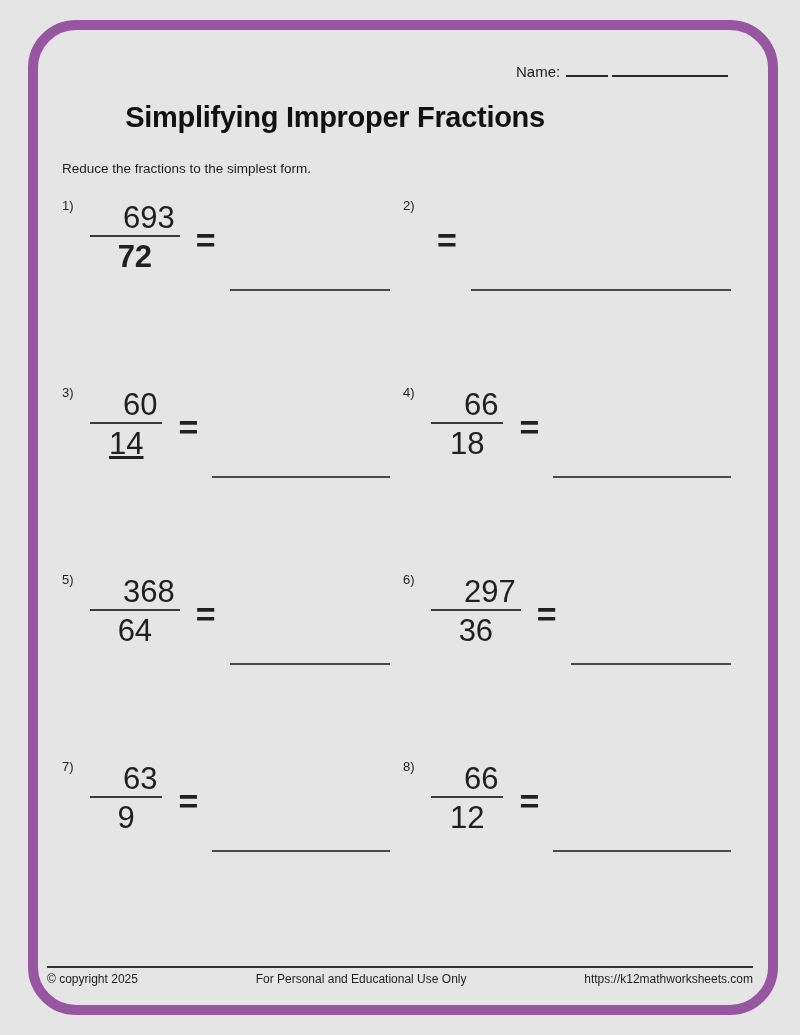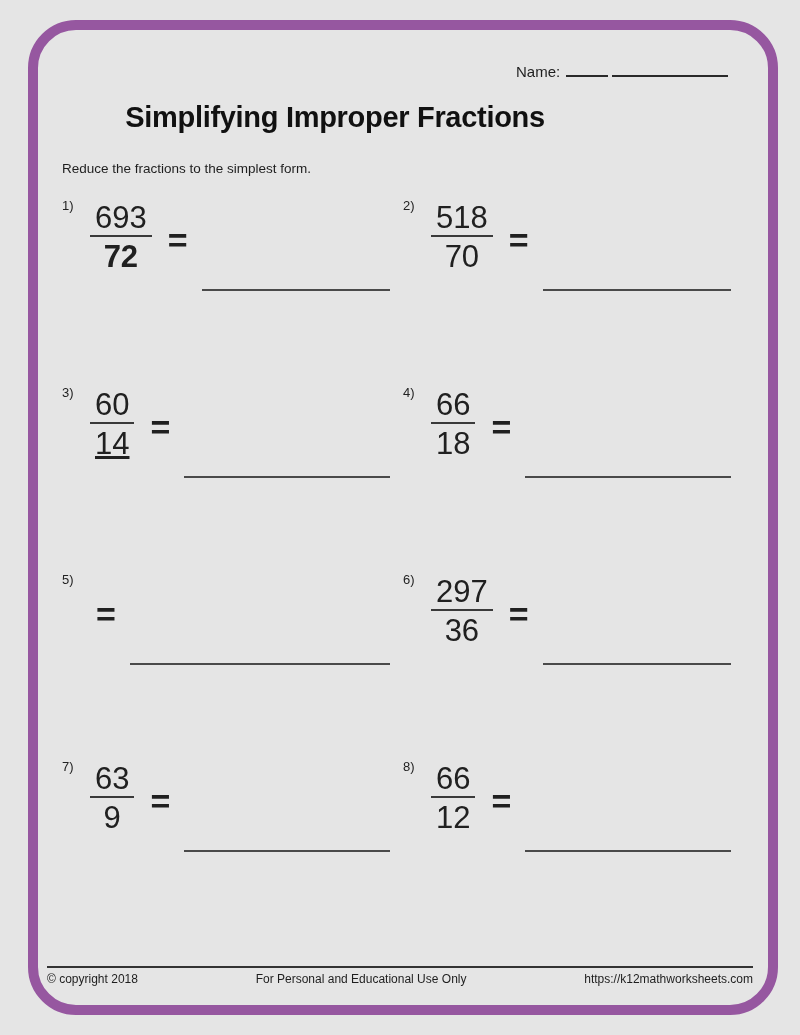--- a/index.html
+++ b/index.html
@@ -19,21 +19,21 @@
     font-size:29px; font-weight:bold; letter-spacing:-0.3px; color:#111; }
 
   .instructions { position:absolute; top:161px; left:62px; font-size:13.5px; color:#1e1e1e;text-align:right; }
 
   .problems { position:absolute; top:195px; left:62px; width:669px;
     display:grid; grid-template-columns:328px 328px; column-gap:13px; row-gap:91px; }
 
   .problem { display:flex; align-items:flex-start; height:96px; }
   .pnum { font-size:13px; color:#222; margin-top:3px; min-width:18px; }
   .fraction { text-align:center; font-size:31px; line-height:1.14; color:#202020; margin:5px 0 0 10px; }
-  .numerator { padding:0 5px 2px; }
+  .numerator { padding:0 5px 2px;margin-left:28px; }
   .denominator { border-top:2px solid #3a3a3a; padding:2px 5px 0; }
   .eq { font-size:34px; font-weight:600; color:#202020; align-self:center; margin:0 8px 6px 16px; }
   .answer-line { flex:1; align-self:stretch; border-bottom:2px solid #4a4a4a; margin-left:6px; }
 
   .footer-line { position:absolute; left:47px; top:966px; width:706px; border-top:2px solid #333; }
   .footer-text { position:absolute; left:47px; top:972px; width:706px;
     display:flex; justify-content:space-between; align-items:center; font-size:12px; color:#1e1e1e; }
   .footer-text .center { text-align:right; }
 </style>
 </head>
@@ -57,24 +57,20 @@
       <span class="fraction">
         <span class="numerator">693</span>
         <span class="denominator" style="display:block;font-weight:bold;">72</span>
       </span>
       <span class="eq">=</span>
       <span class="answer-line"></span>
     </div>
 
     <div class="problem">
       <span class="pnum">2)</span>
-      <span class="fraction">
-        <span class="numerator">518</span>
-        <span class="denominator" style="display:block;">70</span>
-      </span>
       <span class="eq">=</span>
       <span class="answer-line"></span>
     </div>
 
     <div class="problem">
       <span class="pnum">3)</span>
       <span class="fraction">
         <span class="numerator">60</span>
         <span class="denominator" style="display:block;text-decoration:underline;">14</span>
       </span>
@@ -87,20 +83,24 @@
       <span class="fraction">
         <span class="numerator">66</span>
         <span class="denominator" style="display:block;">18</span>
       </span>
       <span class="eq">=</span>
       <span class="answer-line"></span>
     </div>
 
     <div class="problem">
       <span class="pnum">5)</span>
+      <span class="fraction">
+        <span class="numerator">368</span>
+        <span class="denominator" style="display:block;">64</span>
+      </span>
       <span class="eq">=</span>
       <span class="answer-line"></span>
     </div>
 
     <div class="problem">
       <span class="pnum">6)</span>
       <span class="fraction">
         <span class="numerator">297</span>
         <span class="denominator" style="display:block;">36</span>
       </span>
@@ -124,18 +124,18 @@
         <span class="numerator">66</span>
         <span class="denominator" style="display:block;">12</span>
       </span>
       <span class="eq">=</span>
       <span class="answer-line"></span>
     </div>
   </div>
 
   <div class="footer-line"></div>
   <div class="footer-text">
-    <span>© copyright 2018</span>
+    <span>© copyright 2025</span>
     <span class="center">For Personal and Educational Use Only</span>
     <span>https://k12mathworksheets.com</span>
   </div>
 
 </div>
 
 </body></html>

